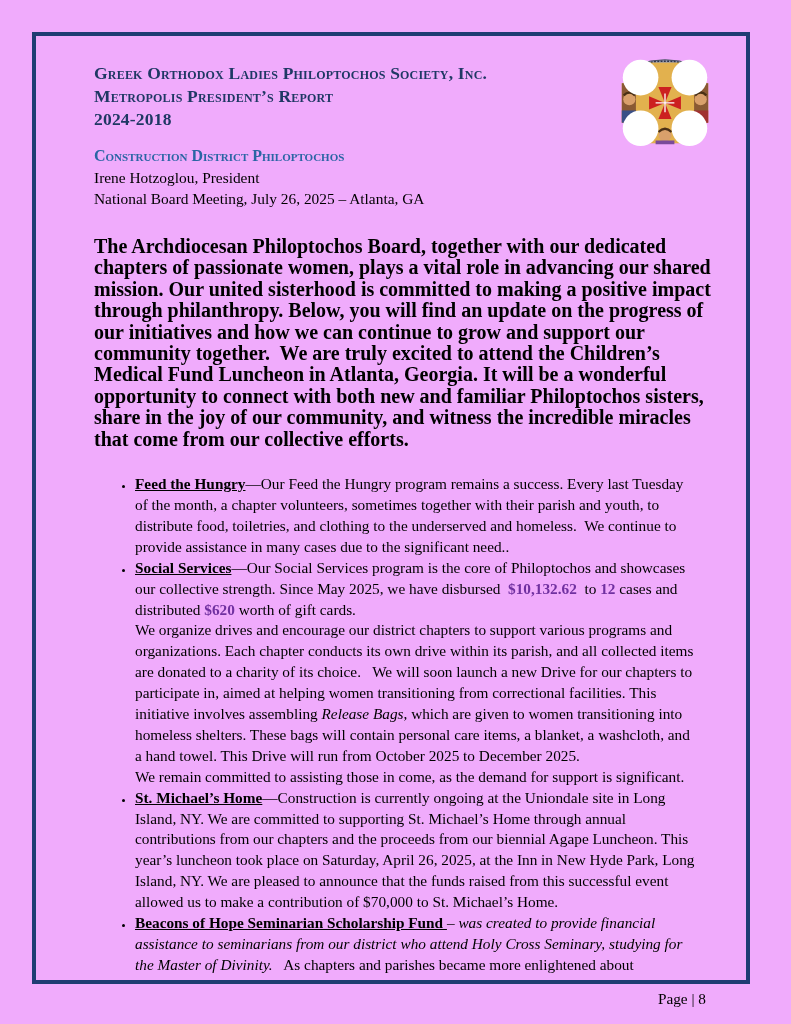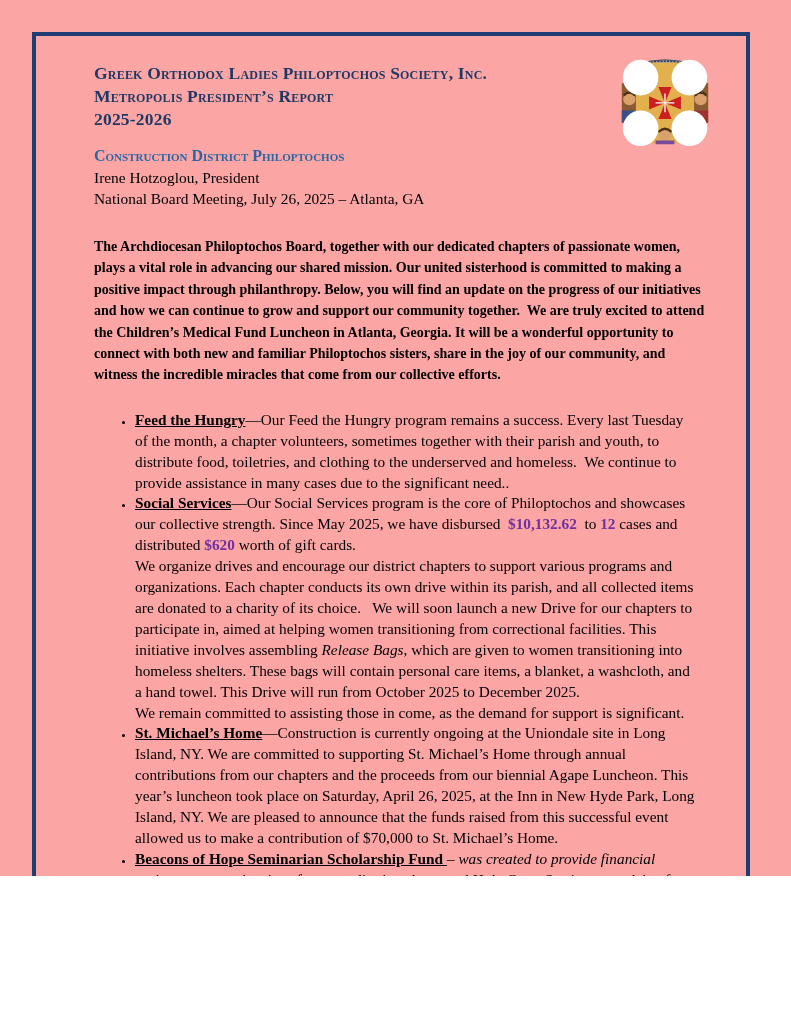--- a/index.html
+++ b/index.html
@@ -1,41 +1,41 @@
 <!DOCTYPE html>
 <html style="--navy: #1f3864; --blue: #2a65a4; --purple: #7030a0; --border: #1f3c73; --ink: #000000;"><head>
 <meta charset="utf-8">
 <style>
   :root{
     --navy:#1f3864; --blue:#2a65a4; --purple:#7030a0; --border:#1f3c73; --ink:#000000;
   }
   html,body{margin:0;padding:0;background:#ffffff;}
   .page{
-    position:relative; width:791px; height:876px; background:#fca5a5;
+    position:relative; width:791px; height:1024px; background:#f0abfc;
     font-family:"Liberation Serif","DejaVu Serif",serif; color:var(--ink);
     overflow:hidden;
   }
   .border-frame{
     position:absolute; left:32px; top:32px; width:718px; height:952px;
     border:4px solid var(--border); box-sizing:border-box; pointer-events:none;
   }
   .content{
     position:absolute; left:94px; top:62px; width:612px;
   }
   .title-block{ color:var(--navy); font-weight:bold; font-variant:small-caps;
     font-size:17.5px; line-height:23px; letter-spacing:0.2px;}
   .title-line{white-space:pre-wrap;}
   .logo{
     position:absolute; top:-6px; right:-6px; width:94px; height:92px;
   }
   .subheader{ margin-top:14px; font-size:15.4px; line-height:21px;}
   .district{ color:var(--blue); font-weight:bold; font-variant:small-caps; font-size:16px; line-height:22px;}
   .sub-line{ white-space:pre-wrap;}
   .intro{
-    margin-top:27px; font-weight:bold; font-size:14px; line-height:21.4px;
+    margin-top:27px; font-weight:bold; font-size:20px; line-height:21.4px;
     white-space:pre-wrap; width:618px;
   }
   ul.bullets{
     margin:24px 0 0 0; padding:0 0 0 41px; width:565px;
     font-size:15.3px; line-height:20.9px; list-style:disc outside;
   }
   ul.bullets li{ margin:0; padding:0;}
   ul.bullets li::marker{ font-size:0.75em; }
   .para{ white-space:pre-wrap; }
   .seg-normal{ font-weight:normal; }
@@ -51,21 +51,21 @@
 <body>
 
 <div class="page">
   <div class="border-frame"></div>
 
   <div class="content">
 
     <div class="title-block">
       <div class="title-line">Greek Orthodox Ladies Philoptochos Society, Inc.</div>
       <div class="title-line">Metropolis President’s Report</div>
-      <div class="title-line">2025-2026</div>
+      <div class="title-line">2024-2018</div>
     </div>
 
     <div class="logo">
       <svg width="94" height="92" viewBox="0 0 100 98" xmlns="http://www.w3.org/2000/svg">
 
         <path d="M20,9 Q50,-1 80,9 L77,15 Q50,7 23,15 Z" fill="#929ab3" stroke="#4a4f63" stroke-width="1"></path>
         <path d="M28,8 Q50,3 72,8" stroke="#2f3346" stroke-width="1.6" fill="none" stroke-dasharray="2,1.5"></path>
 
         <rect x="30" y="7" width="40" height="86" fill="#e2b14e"></rect>
         <rect x="4" y="29" width="92" height="42" fill="#e2b14e"></rect>

